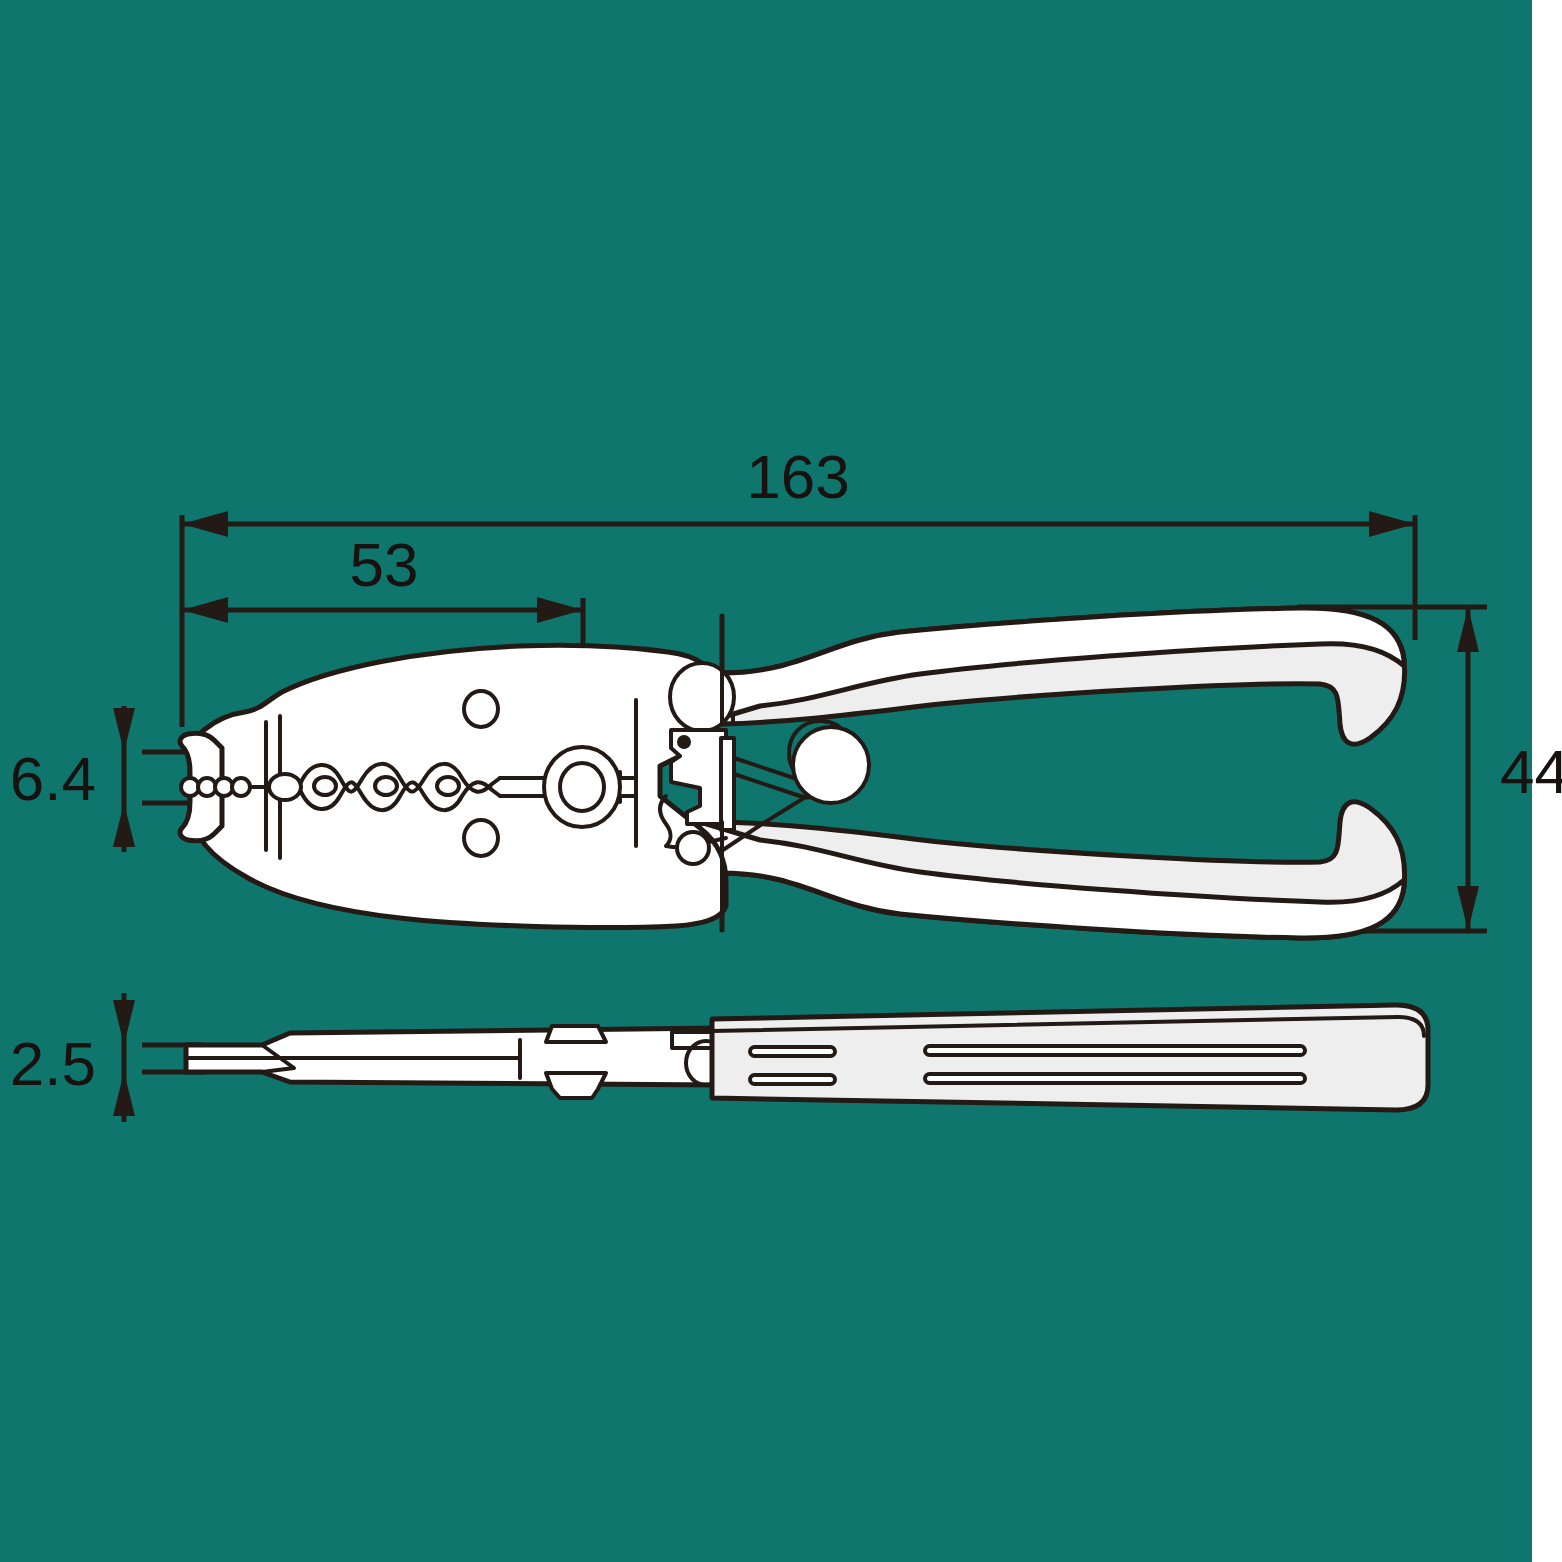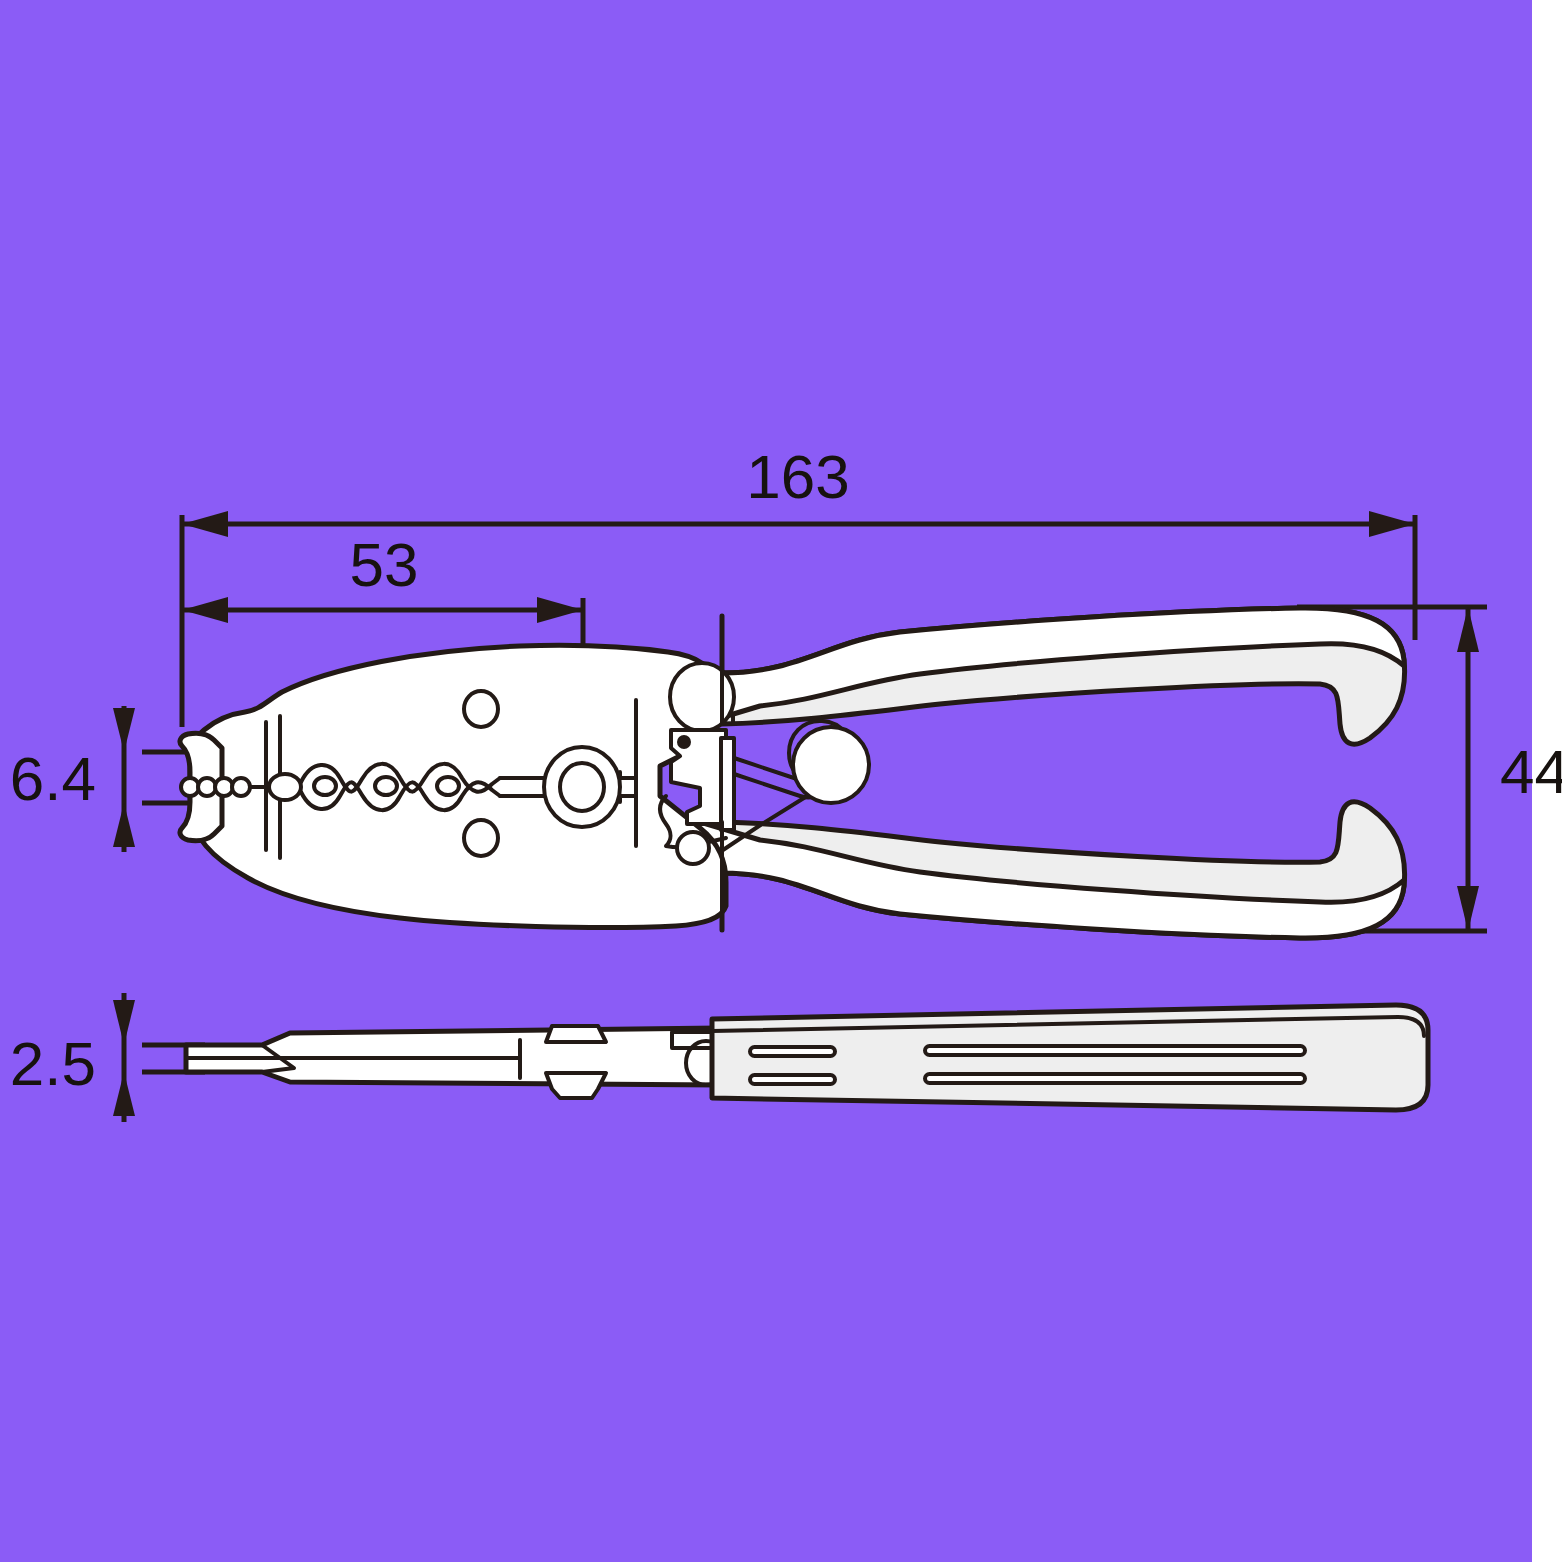--- a/index.html
+++ b/index.html
@@ -10,21 +10,21 @@
   body {
     width: 1562px;
     height: 1562px;
     font-family: "Liberation Sans", sans-serif;
     overflow: hidden;
   }
   #drawing-root {
     position: relative;
     width: 1532px;
     height: 1562px;
-    background: #8b5cf6;
+    background: #0f766e;
   }
   svg#tech-drawing {
     display: block;
     width: 1562px;
     height: 1562px;
   }
   .dim-text {
     font-family: "Liberation Sans", sans-serif;
     font-size: 62px;
     fill: #17120f;

